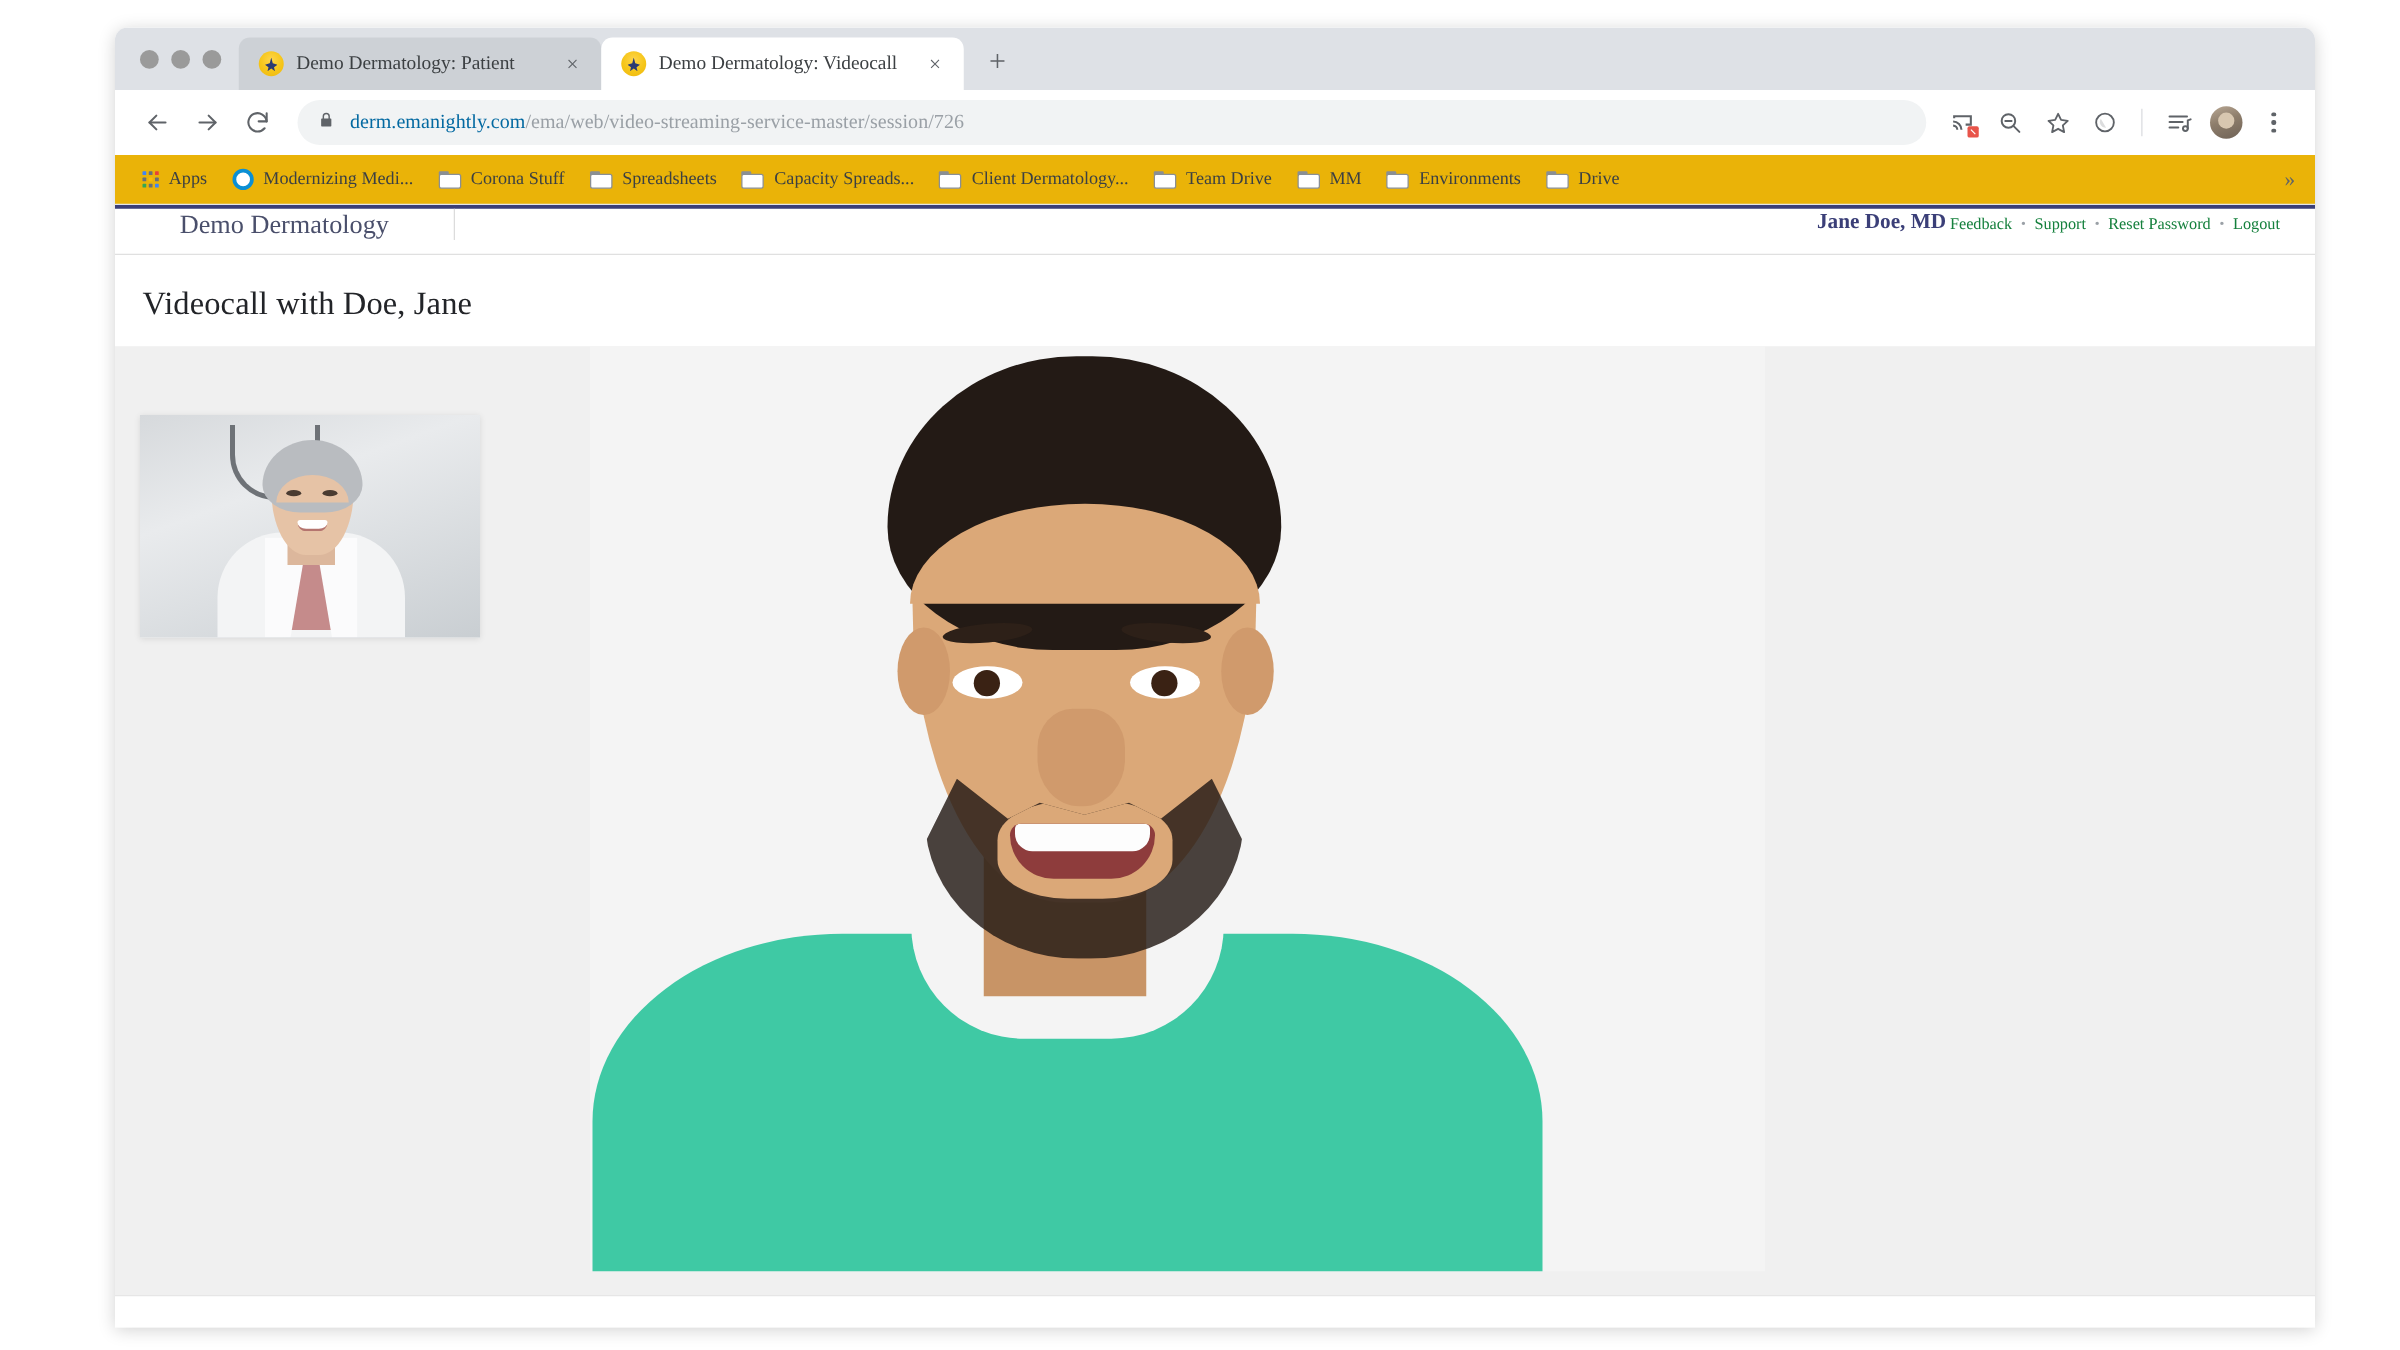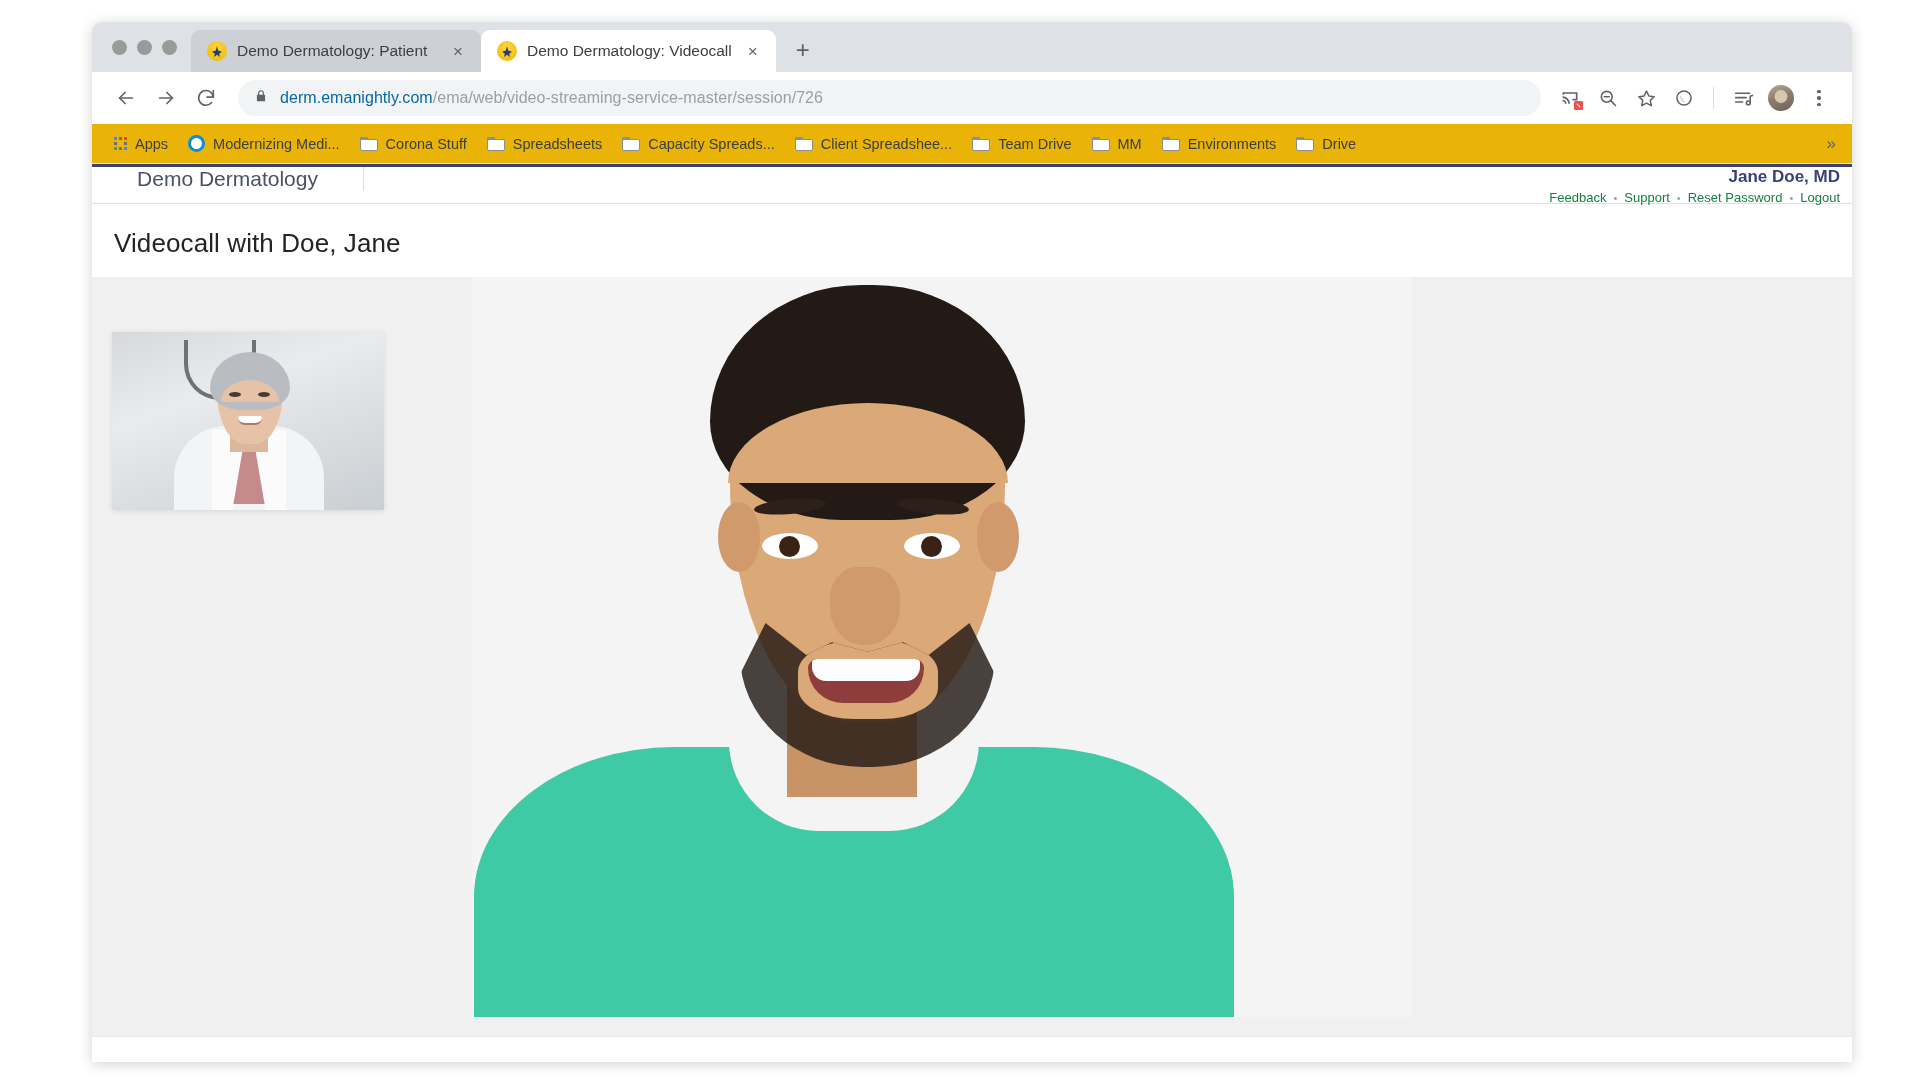--- a/index.html
+++ b/index.html
@@ -16,20 +16,21 @@
   .browser-window {
     position: absolute;
     left: 92px;
     top: 22px;
     width: 1760px;
     height: 1040px;
     background: #ffffff;
     border-radius: 10px 10px 0 0;
     overflow: hidden;
     box-shadow: 0 2px 14px rgba(0,0,0,0.18);
+    font-family: Liberation Serif, serif;
   }
 
   
   .tab-strip {
     position: relative;
     height: 50px;
     background: #dee1e6;
     display: flex;
     align-items: flex-end;
     padding-left: 14px;
@@ -282,24 +283,23 @@
     align-items: center;
     justify-content: center;
     border-right: 1px solid #dcdcdc;
     font-size: 21px;
     color: #4a4f6b;
     font-weight: 400;
   }
   .header-spacer { flex: 1 1 auto; }
   .user-block {
     display: flex;
-    flex-direction: column;
     align-items: flex-end;
     justify-content: center;
-    padding-right: 12px;
+    padding-right: 28px;
     gap: 3px;
   }
   .user-name {
     font-size: 17px;
     font-weight: 700;
     color: #3b3f78;
   }
   .user-links {
     font-size: 13px;
     color: #5a5f6e;
@@ -721,21 +721,21 @@
           <span class="body"></span>
         </span>
       <span>Capacity Spreads...</span>
     </div>
 
     <div class="bm-item">
       <span class="folder-icon">
           <span class="tab-lip"></span>
           <span class="body"></span>
         </span>
-      <span>Client Spreadshee...</span>
+      <span>Client Dermatology...</span>
     </div>
 
     <div class="bm-item">
       <span class="folder-icon">
           <span class="tab-lip"></span>
           <span class="body"></span>
         </span>
       <span>Team Drive</span>
     </div>
 

